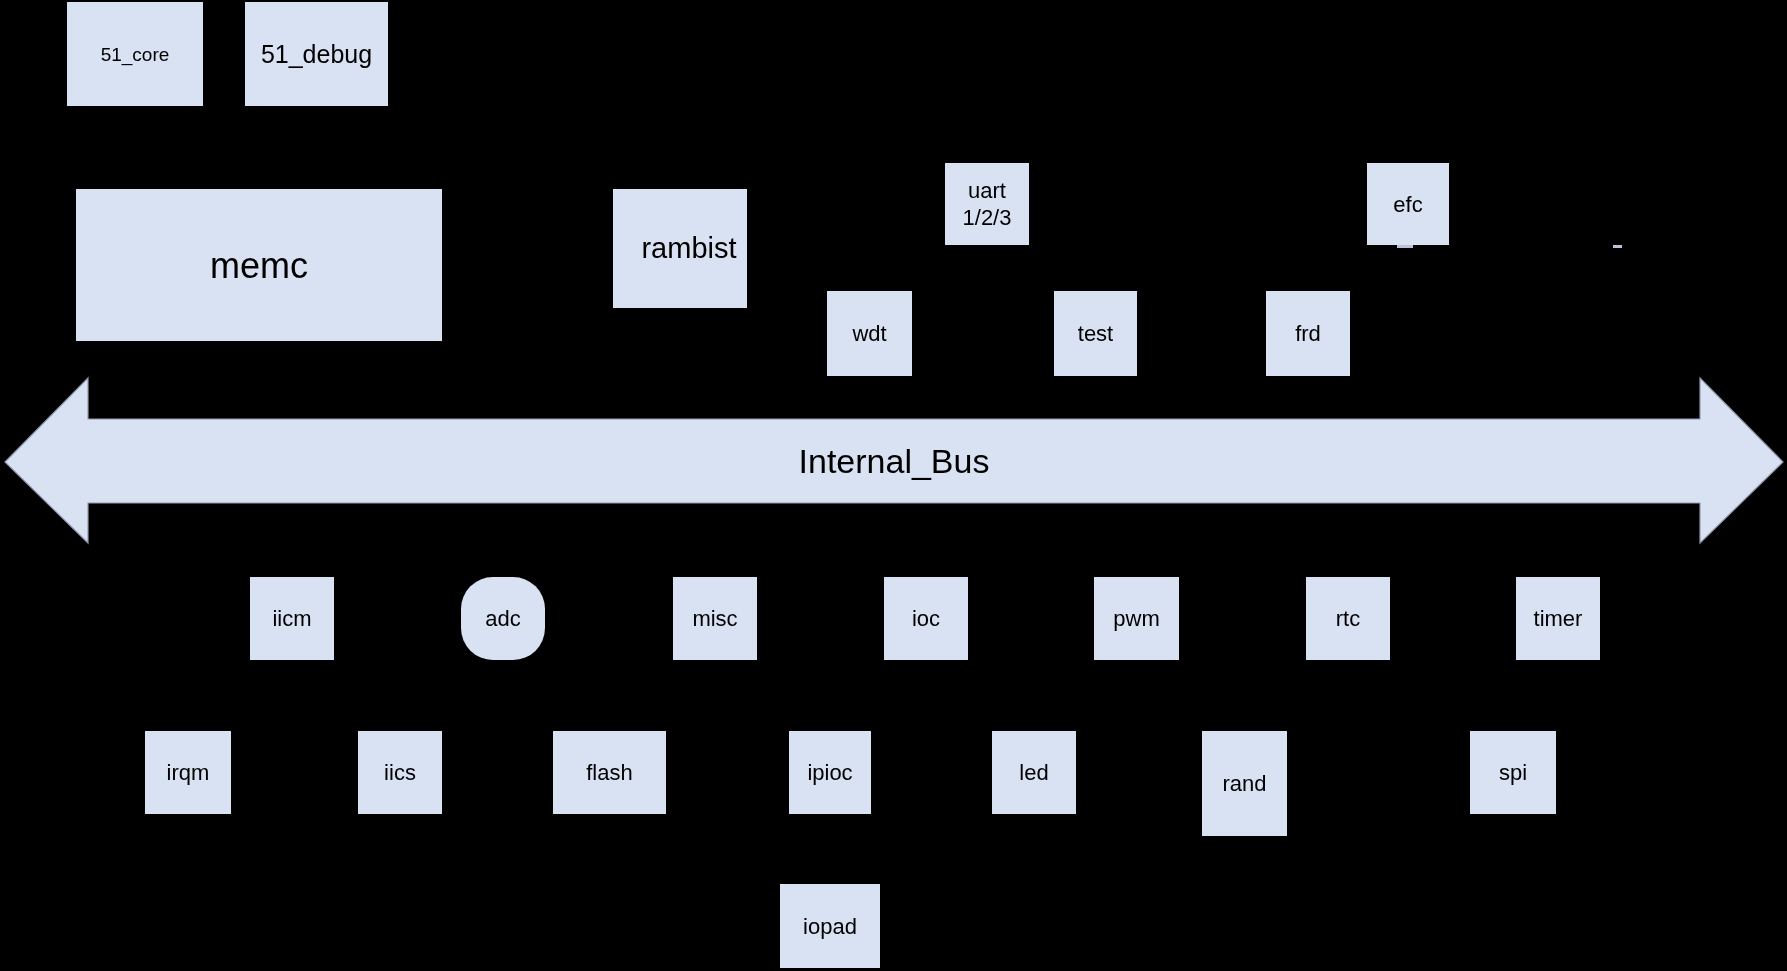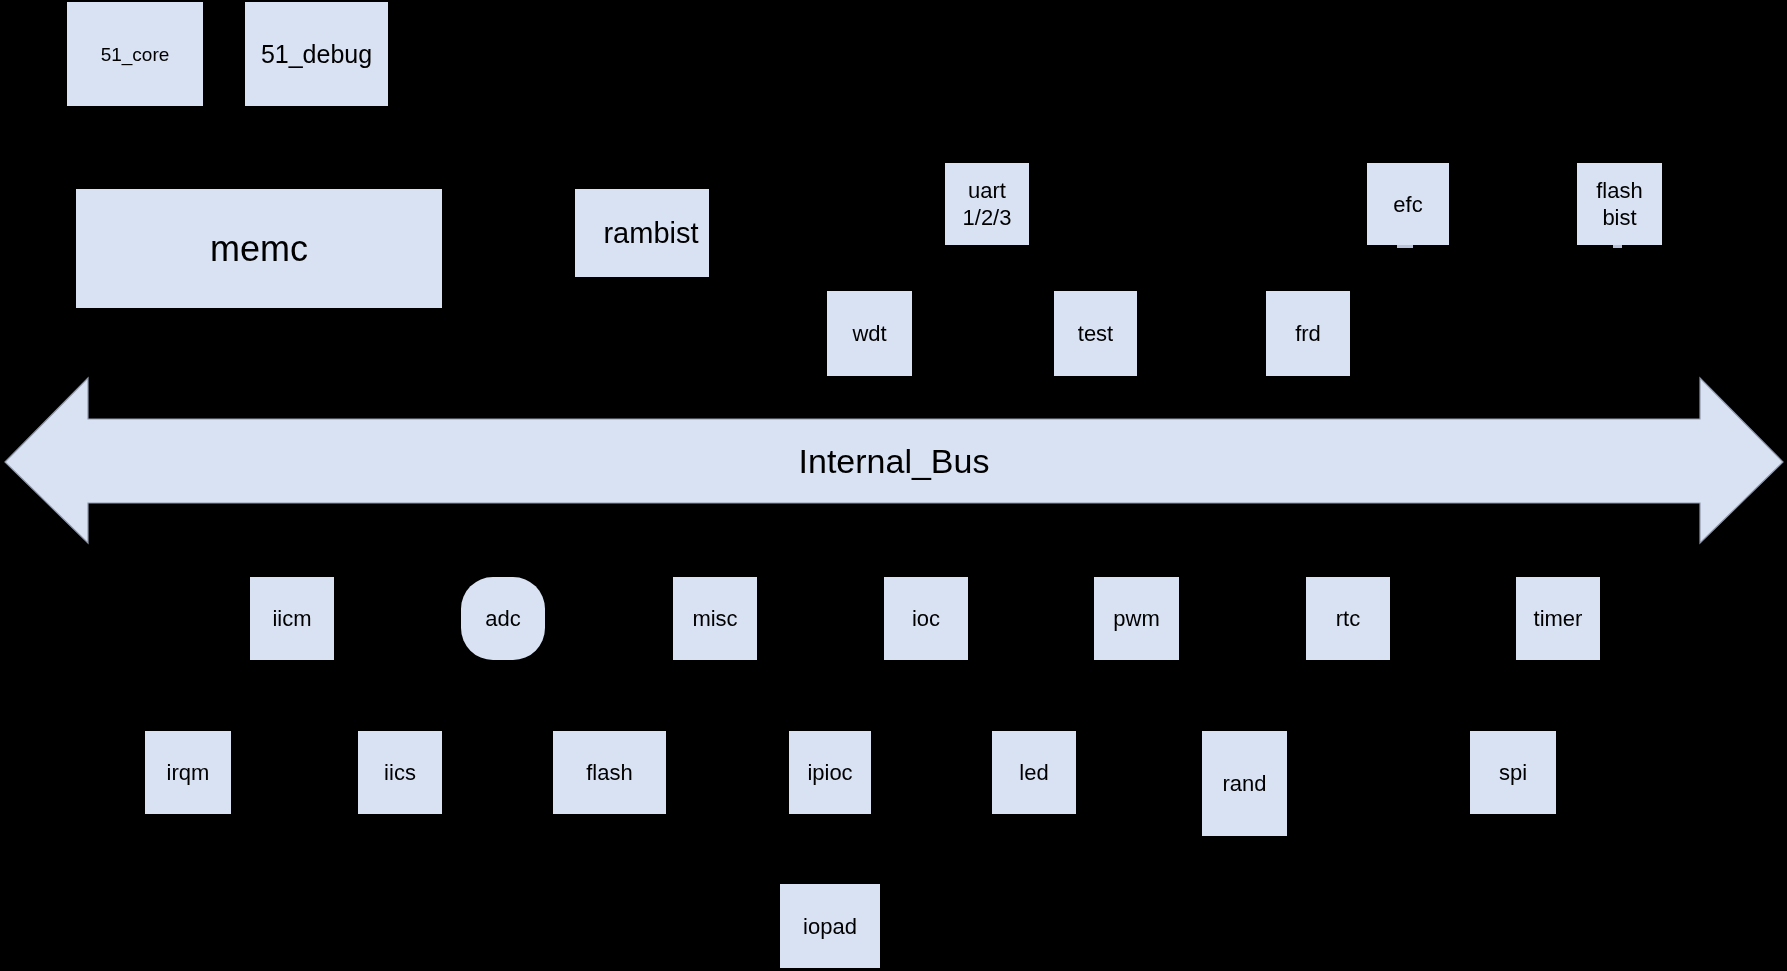--- a/index.html
+++ b/index.html
@@ -27,22 +27,22 @@
     line-height: 27px;
     color: #000000;
     padding: 0 2px;
     box-sizing: border-box;
     word-spacing: 1px;
   }
   
   .b-core51   { left: 67px;  top: 2px;   width: 136px; height: 104px; font-size: 19px; }
   .b-debug51  { left: 245px; top: 2px;   width: 143px; height: 104px; font-size: 25px; }
   
-  .b-memc     { left: 76px;  top: 189px; width: 366px; height: 119px; font-size: 36px; }
-  .b-rambist  { left: 575px; top: 189px; width: 134px; height: 88px; font-size: 29px; padding-left: 20px; }
+  .b-memc     { left: 76px;  top: 189px; width: 366px; height: 152px; font-size: 36px; }
+  .b-rambist  { left: 613px; top: 189px; width: 134px; height: 119px; font-size: 29px; padding-left: 20px; }
   .b-uart     { left: 945px; top: 163px; width: 84px;  height: 82px; }
   .b-sysctl   { left: 1149px;top: 163px; width: 90px;  height: 82px; }
   .b-efc      { left: 1367px;top: 163px; width: 82px;  height: 82px; }
   .b-flashbist{ left: 1577px;top: 163px; width: 85px;  height: 82px; }
   
   .b-wdt      { left: 827px; top: 291px; width: 85px;  height: 85px; }
   .b-test     { left: 1054px;top: 291px; width: 83px;  height: 85px; }
   .b-frd      { left: 1266px;top: 291px; width: 84px;  height: 85px; }
   
   .b-iicm     { left: 250px; top: 577px; width: 84px;  height: 83px; }
@@ -104,21 +104,20 @@
   <div class="stub stub-efc"></div>
   <div class="stub stub-flashbist"></div>
 
   <div class="block b-core51">51_core</div>
   <div class="block b-debug51">51_debug</div>
 
   <div class="block b-memc">memc</div>
   <div class="block b-rambist">rambist</div>
   <div class="block b-uart">uart 1/2/3</div>
   <div class="block b-efc">efc</div>
-  <div class="block b-flashbist">flash bist</div>
 
   <div class="block b-wdt">wdt</div>
   <div class="block b-test">test</div>
   <div class="block b-frd">frd</div>
 
   <div class="block b-iicm">iicm</div>
   <div class="block b-adc">adc</div>
   <div class="block b-misc">misc</div>
   <div class="block b-ioc">ioc</div>
   <div class="block b-pwm">pwm</div>

